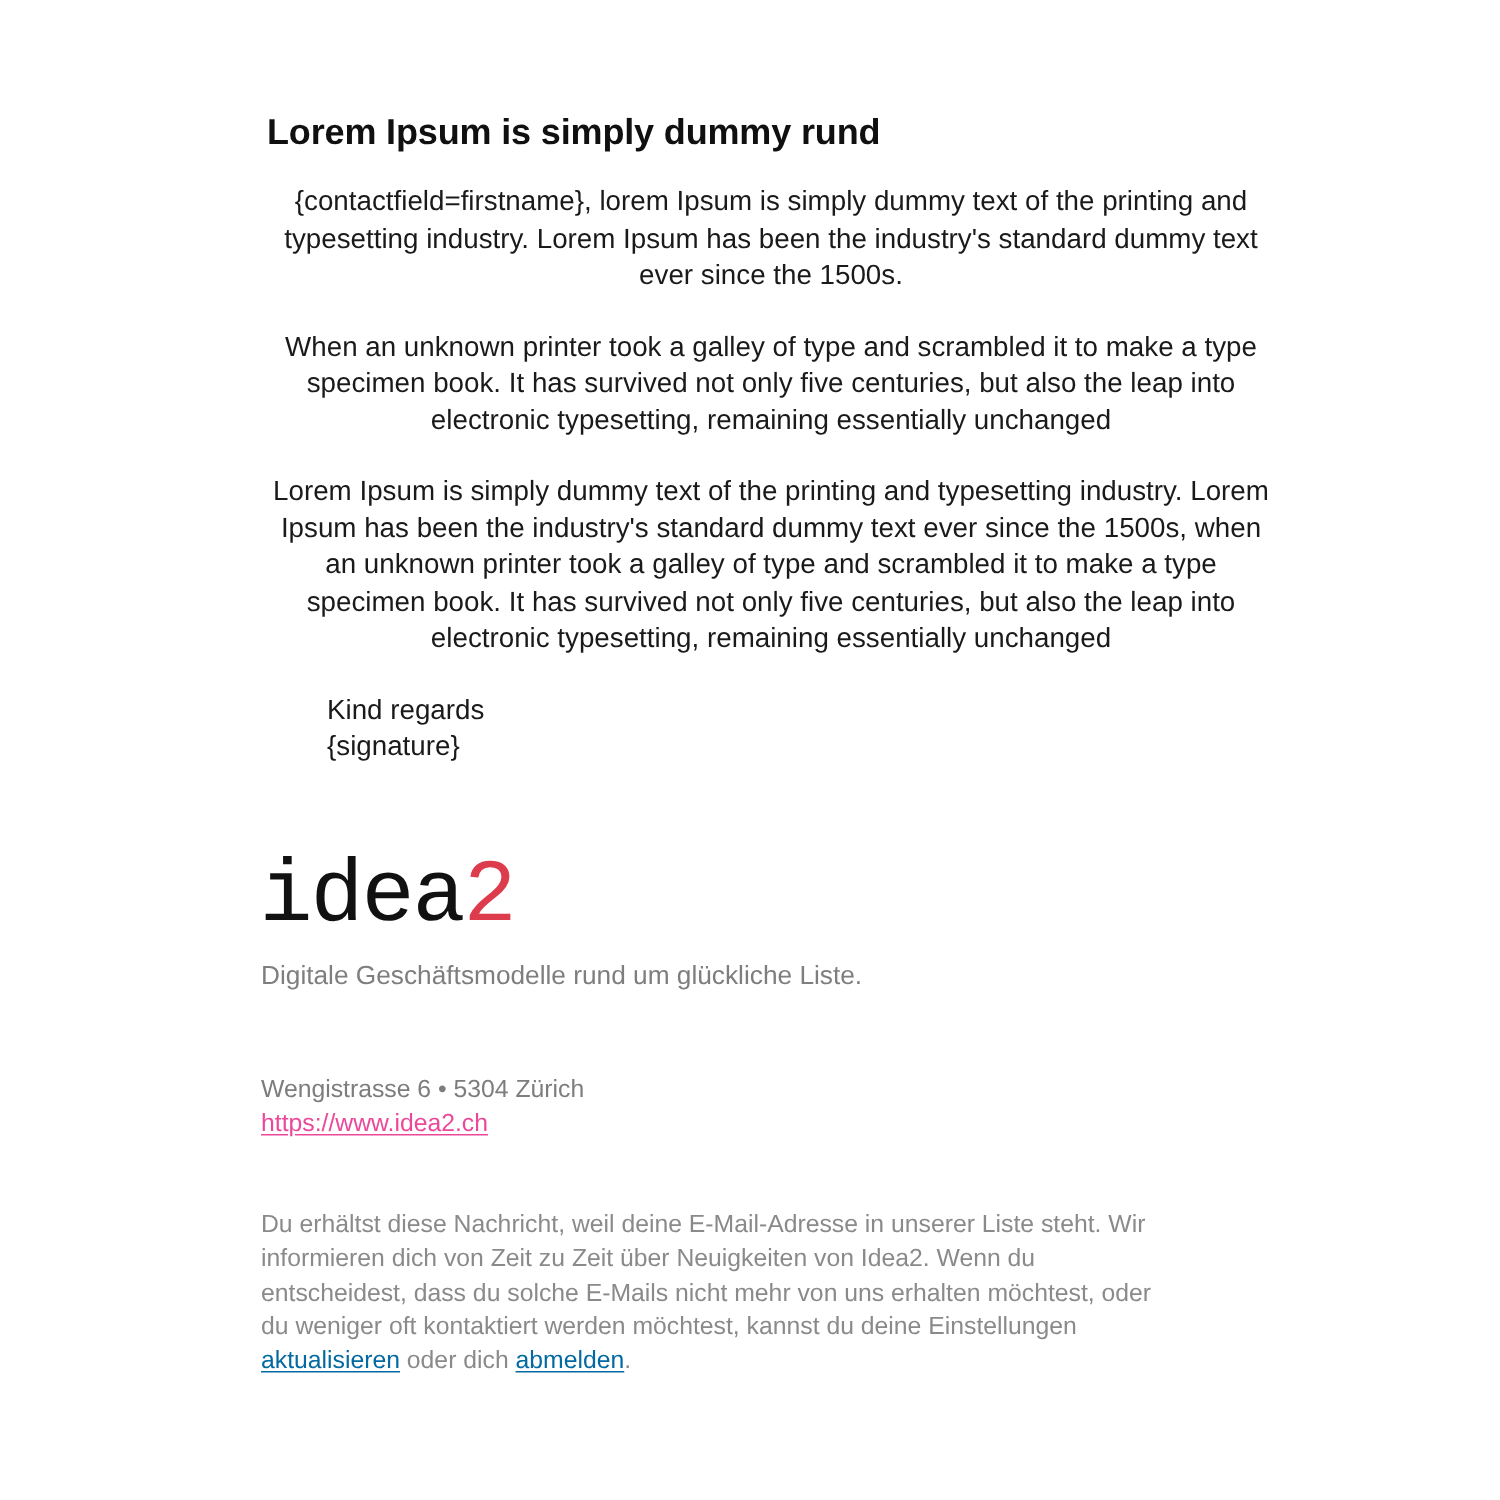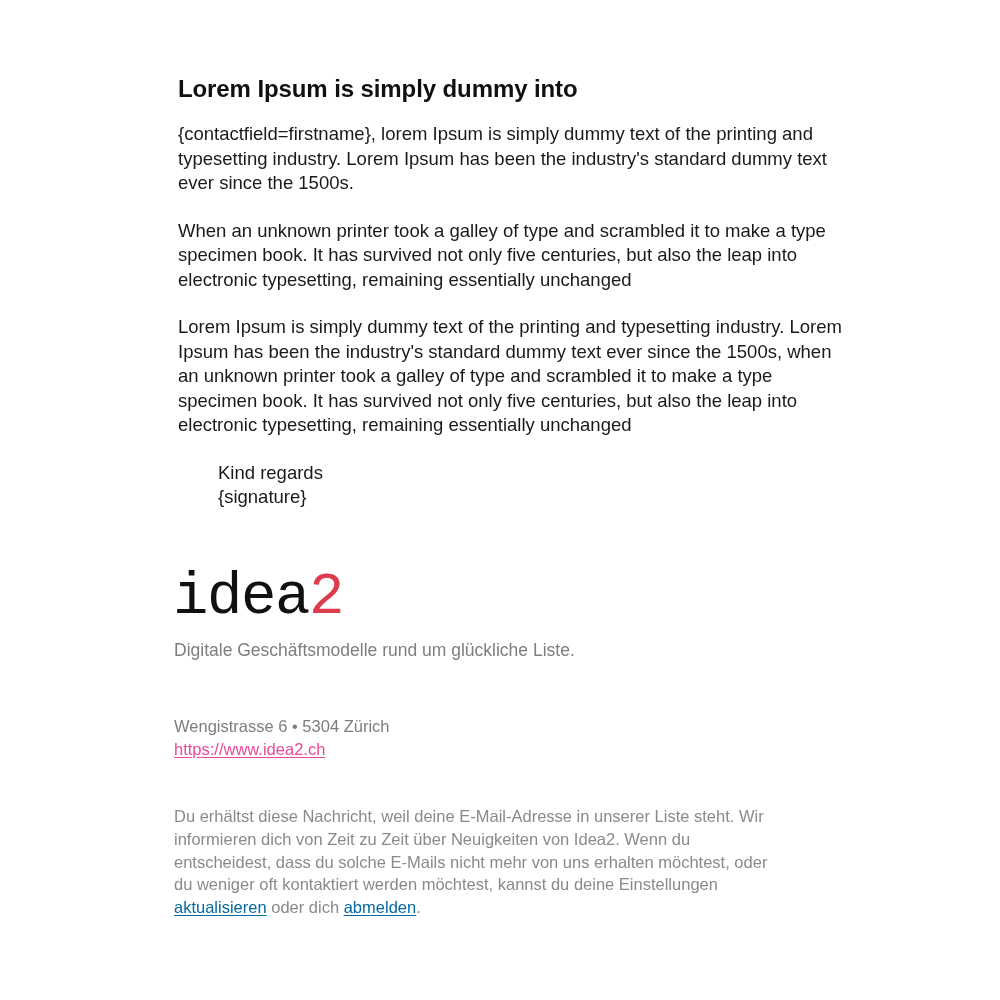--- a/index.html
+++ b/index.html
@@ -37,20 +37,21 @@
     line-height: 30px;
     margin: 0 0 18px 0;
     letter-spacing: -0.1px;
   }
 
   .email-paragraph {
     font-size: 18.5px;
     line-height: 24.5px;
     color: #1a1a1a;
     margin: 0 0 23px 0;
+    text-align: center;
   }
   .email-paragraph:last-child { margin-bottom: 0; }
 
   .signoff-block {
     font-size: 18.5px;
     line-height: 24.5px;
     color: #1a1a1a;
     margin: 0;
   }
   .signoff-line { display: block; margin-left: 40px; }
@@ -116,21 +117,21 @@
     text-underline-offset: 2px;
   }
 </style>
 </head>
 <body>
 
 <div class="email-canvas">
 
   <div class="message-body">
 
-    <h1 class="email-heading">Lorem Ipsum is simply dummy into</h1>
+    <h1 class="email-heading">Lorem Ipsum is simply dummy rund</h1>
 
     <p class="email-paragraph">{contactfield=firstname}, lorem Ipsum is simply dummy text of the printing and typesetting industry. Lorem Ipsum has been the industry's standard dummy text ever since the 1500s.</p>
 
     <p class="email-paragraph">When an unknown printer took a galley of type and scrambled it to make a type specimen book. It has survived not only five centuries, but also the leap into electronic typesetting, remaining essentially unchanged</p>
 
     <p class="email-paragraph">Lorem Ipsum is simply dummy text of the printing and typesetting industry. Lorem Ipsum has been the industry's standard dummy text ever since the 1500s, when an unknown printer took a galley of type and scrambled it to make a type specimen book. It has survived not only five centuries, but also the leap into electronic typesetting, remaining essentially unchanged</p>
 
     <p class="signoff-block">
       <span class="signoff-line">Kind regards</span>
       <span class="signoff-line">{signature}</span>

